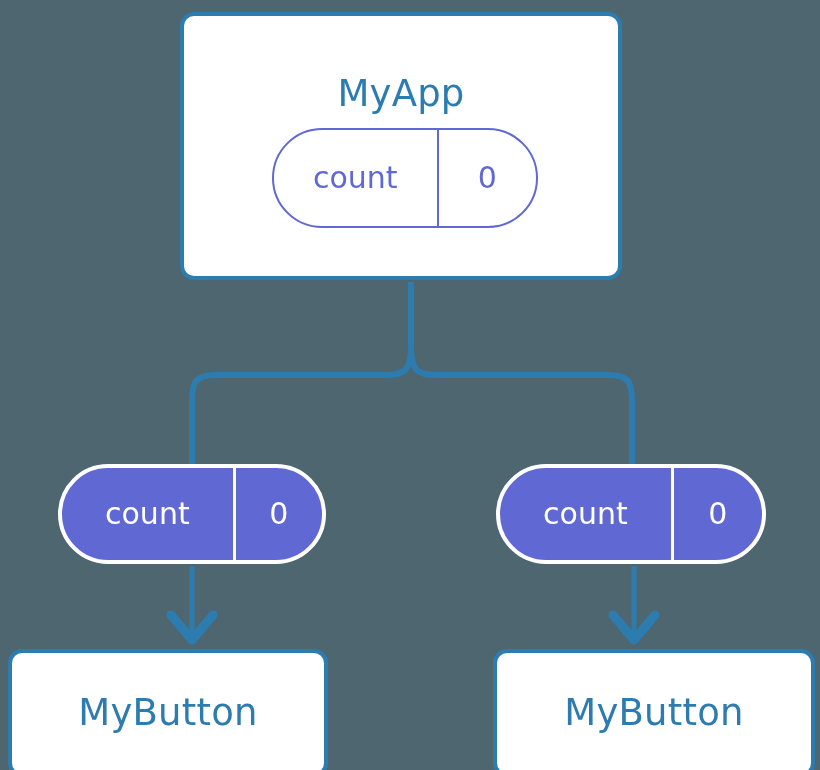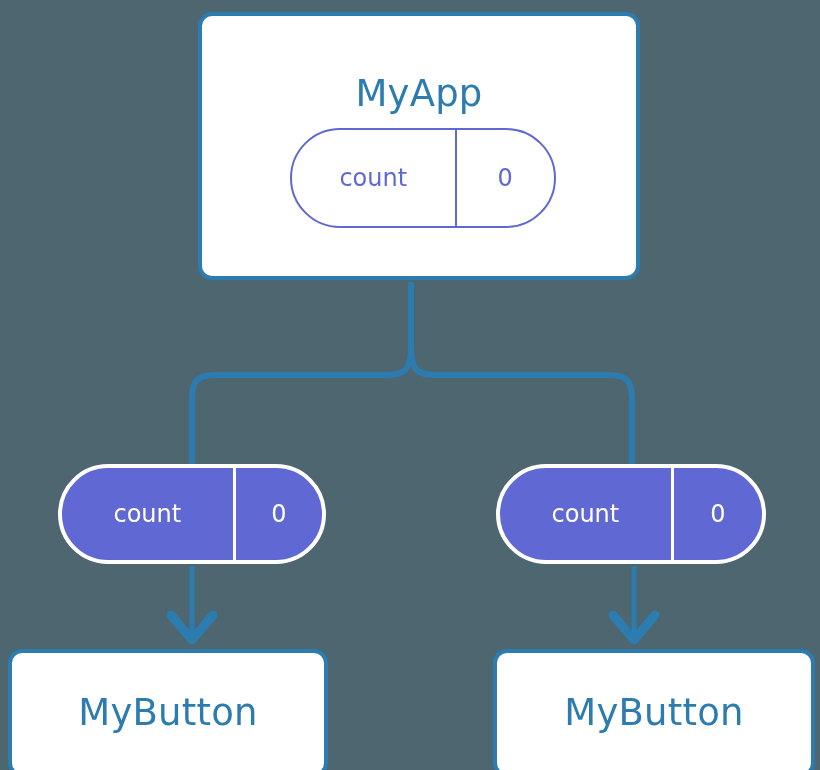--- a/index.html
+++ b/index.html
@@ -24,21 +24,21 @@
 
   
   .component-card {
     position: absolute;
     background: #ffffff;
     border: 4px solid #2d7cb0;
     border-radius: 14px;
     box-sizing: border-box;
   }
   #app-card {
-    left: 198px;
+    left: 180px;
     top: 12px;
     width: 442px;
     height: 268px;
   }
   .card-title {
     position: absolute;
     left: 0;
     width: 100%;
     text-align: center;
     color: #2d7cb0;
@@ -55,21 +55,21 @@
     border-radius: 999px;
     display: flex;
     align-items: stretch;
     overflow: hidden;
   }
   .pill-key, .pill-val {
     display: flex;
     align-items: center;
     justify-content: center;
     box-sizing: border-box;
-    font-size: 24px;
+    font-size: 30px;
     line-height: 1;
   }
 
   
   .state-pill.outlined {
     border: 2.5px solid #6068d4;
     background: transparent;
   }
   .state-pill.outlined .pill-key,
   .state-pill.outlined .pill-val { color: #6068d4; }

